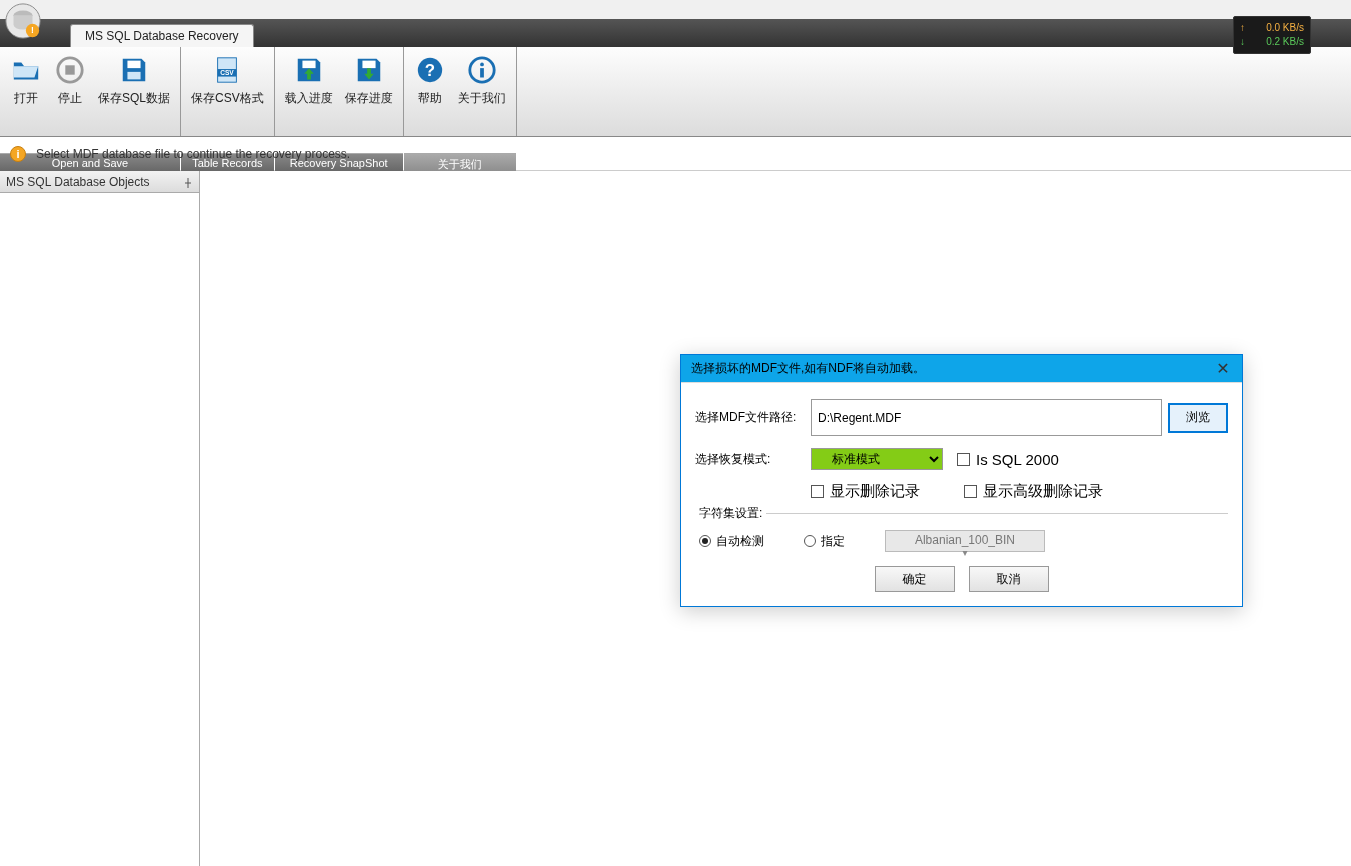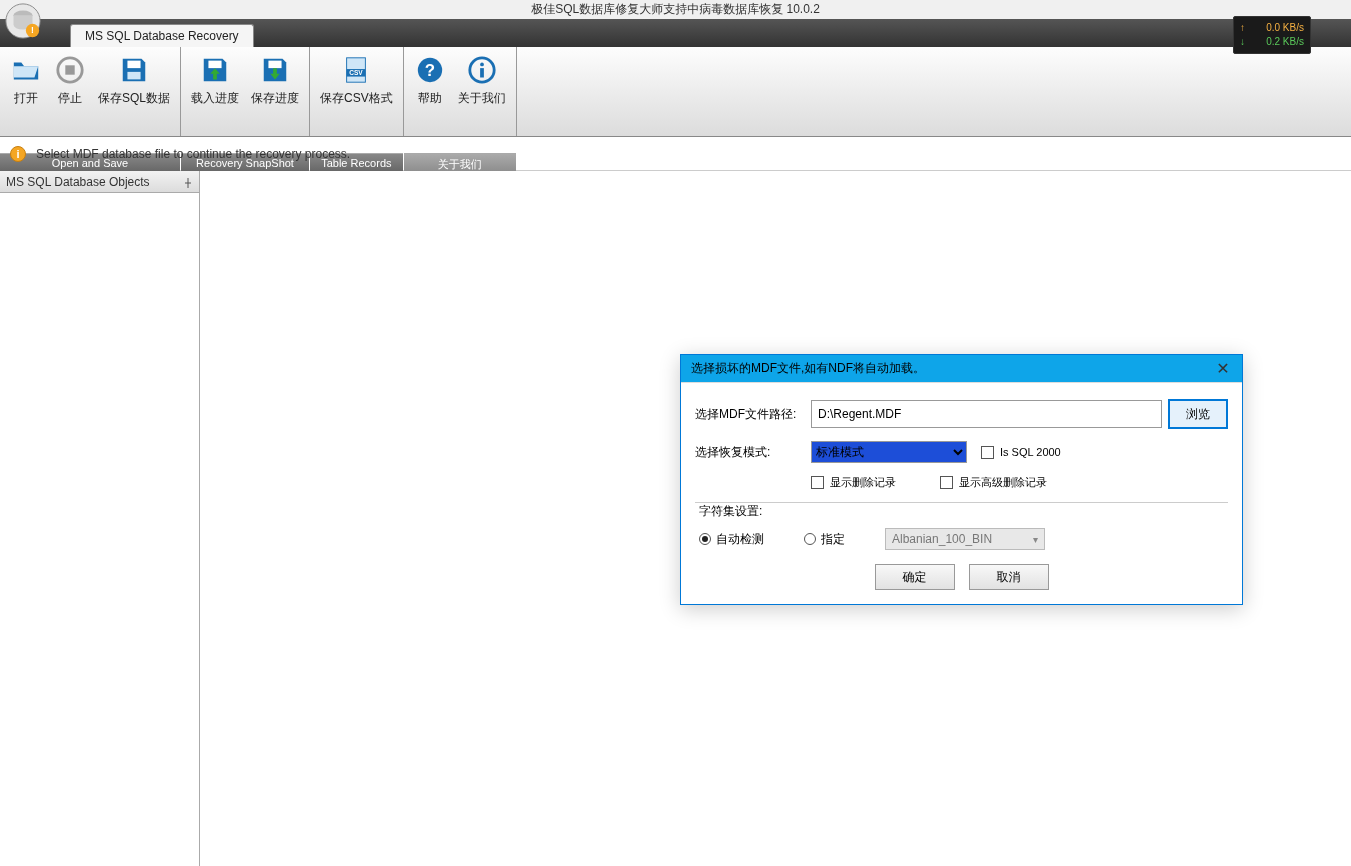--- a/index.html
+++ b/index.html
@@ -201,59 +201,59 @@
   }
   .dialog-body { padding: 16px 14px 14px 14px; }
   .form-row {
     display:flex;
     align-items:center;
     margin-bottom: 12px;
   }
   .form-row .flabel { width: 116px; }
   .text-input {
     border: 1px solid #999;
-    height: 28px;
+    height: 37px;
     padding: 2px 6px;
     font-size: 12px;
     background:#fff;
   }
   .browse-btn {
     height: 30px;
     min-width: 36px;
     padding: 0 16px;
     border: 2px solid #0078d7;
     background: #e5f1fb;
     cursor:pointer;
     font-size:12px;
     margin-left: 6px;
   }
   .select-input {
     border: 1px solid #999;
     height: 22px;
-    width: 156px;
-    padding: 1px 0;
+    width: 132px;
+    padding: 1px 16px;
     font-size:12px;
-    background:#1d4ed8;
+    background:#84cc16;
   }
   .checkbox-row {
     display:flex;
     align-items:center;
     gap: 6px;
-    font-size:11px;
+    font-size:15px;
   }
   .checkbox-box {
     width:13px; height:13px;
     border:1px solid #555;
     background:#fff;
     display:inline-block;
   }
   .fieldset {
     border-top: 1px solid #ccc;
     margin-top: 6px;
-    padding-top: 12px;
+    padding-top: 3px;
     position: relative;
   }
   .fieldset .legend {
     position: relative;
     top: -12px;
     background: #fff;
     padding: 0 4px;
     display:inline-block;
   }
   .radio-row { display:flex; align-items:center; gap:40px; margin-top:-4px; padding-left: 4px;}
@@ -267,21 +267,21 @@
     content:""; width:6px; height:6px; border-radius:50%; background:#222;
   }
   .disabled-select {
     border:1px solid #bbb;
     background:#e8e8e8;
     color:#777;
     height:22px;
     width:160px;
     padding:2px 6px;
     font-size:12px;
-    display:flex; align-items:center; justify-content:space-between;
+    display:flex; align-items:center; justify-content:space-between;flex-direction:column;
   }
   .disabled-select .arrow { color:#888; font-size:10px; }
   .ellipsis-btn {
     width:34px; height:26px;
     border:1px solid #999;
     background:#f0f0f0;
     cursor:pointer;
     display:flex; align-items:center; justify-content:center;
     margin-left:8px;
     font-weight:bold;
@@ -310,21 +310,20 @@
 <div class="titlebar">
   <div class="app-logo">
     <svg viewBox="0 0 40 40" width="38" height="38">
       <circle cx="20" cy="20" r="18" fill="#e8e8e8" stroke="#888"></circle>
       <ellipse cx="20" cy="14" rx="10" ry="5" fill="#bbb"></ellipse>
       <path d="M10 14 v10 a10 5 0 0 0 20 0 v-10" fill="#ccc"></path>
       <circle cx="30" cy="30" r="7" fill="#f5a623"></circle>
       <text x="30" y="33" font-size="9" text-anchor="middle" fill="#fff" font-weight="bold">!</text>
     </svg>
   </div>
-  <span>极佳SQL数据库修复大师支持中病毒数据库恢复 10.0.2</span>
 </div>
 
 <div class="net-overlay">
   <div class="row">
     <span class="up">↑</span>
     <span class="up">0.0 KB/s</span>
   </div>
   <div class="row">
     <span class="down">↓</span>
     <span class="down">0.2 KB/s</span>
@@ -371,55 +370,55 @@
       </div>
     </div>
     <div class="caption">Open and Save</div>
   </div>
 
   <div class="ribbon-group">
     <div class="buttons">
       <div class="ribbon-btn">
         <div class="icon-wrap">
           <svg width="30" height="30" viewBox="0 0 32 32">
+              <rect x="6" y="3" width="20" height="26" fill="#cfe6f7" stroke="#1a6fb3" stroke-width="1"></rect>
+              <rect x="6" y="15" width="20" height="8" fill="#1a6fb3"></rect>
+              <text x="16" y="21" font-size="7" fill="#fff" text-anchor="middle" font-weight="bold">CSV</text>
+            </svg>
+        </div>
+        <span class="lbl">保存CSV格式</span>
+      </div>
+    </div>
+    <div class="caption">Table Records</div>
+  </div>
+
+  <div class="ribbon-group">
+    <div class="buttons">
+      <div class="ribbon-btn">
+        <div class="icon-wrap">
+          <svg width="30" height="30" viewBox="0 0 32 32">
               <path class="ic-blue" d="M4 4h20l4 4v20H4z"></path>
               <rect x="9" y="6" width="14" height="8" fill="#fff"></rect>
               <path fill="#3a3" d="M16 14l-5 6h3v6h4v-6h3z"></path>
             </svg>
         </div>
         <span class="lbl">载入进度</span>
       </div>
       <div class="ribbon-btn">
         <div class="icon-wrap">
           <svg width="30" height="30" viewBox="0 0 32 32">
               <path class="ic-blue" d="M4 4h20l4 4v20H4z"></path>
               <rect x="9" y="6" width="14" height="8" fill="#fff"></rect>
               <path fill="#3a3" d="M16 26l-5-6h3v-6h4v6h3z"></path>
             </svg>
         </div>
         <span class="lbl">保存进度</span>
       </div>
     </div>
     <div class="caption">Recovery SnapShot</div>
-  </div>
-
-  <div class="ribbon-group">
-    <div class="buttons">
-      <div class="ribbon-btn">
-        <div class="icon-wrap">
-          <svg width="30" height="30" viewBox="0 0 32 32">
-              <rect x="6" y="3" width="20" height="26" fill="#cfe6f7" stroke="#1a6fb3" stroke-width="1"></rect>
-              <rect x="6" y="15" width="20" height="8" fill="#1a6fb3"></rect>
-              <text x="16" y="21" font-size="7" fill="#fff" text-anchor="middle" font-weight="bold">CSV</text>
-            </svg>
-        </div>
-        <span class="lbl">保存CSV格式</span>
-      </div>
-    </div>
-    <div class="caption">Table Records</div>
   </div>
 
   <div class="ribbon-group about">
     <div class="buttons">
       <div class="ribbon-btn">
         <div class="icon-wrap">
           <svg width="30" height="30" viewBox="0 0 32 32">
               <circle cx="16" cy="16" r="13" fill="#1a6fb3"></circle>
               <text x="16" y="22" font-size="18" fill="#fff" text-anchor="middle" font-weight="bold">?</text>
             </svg>

